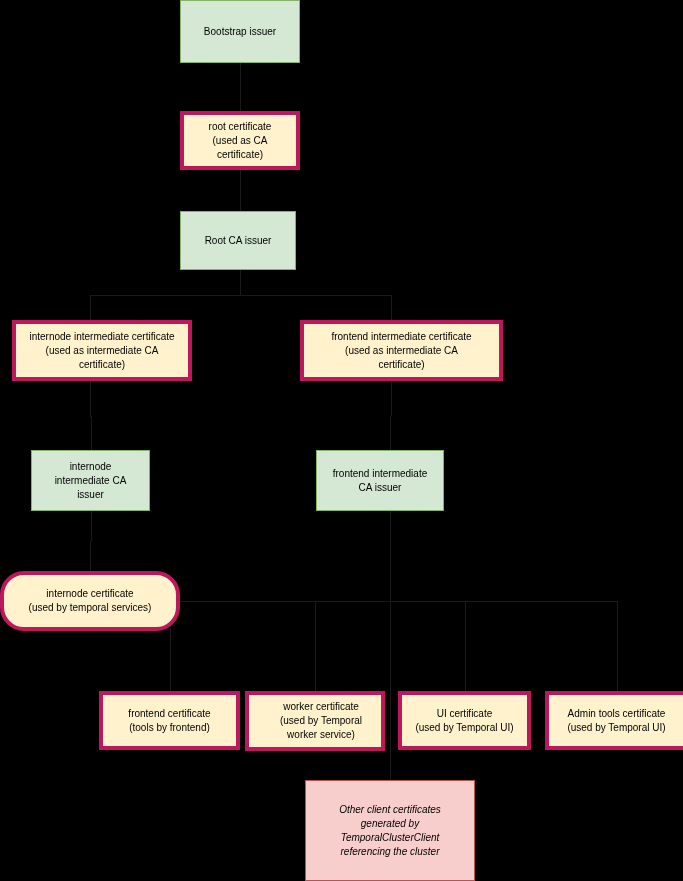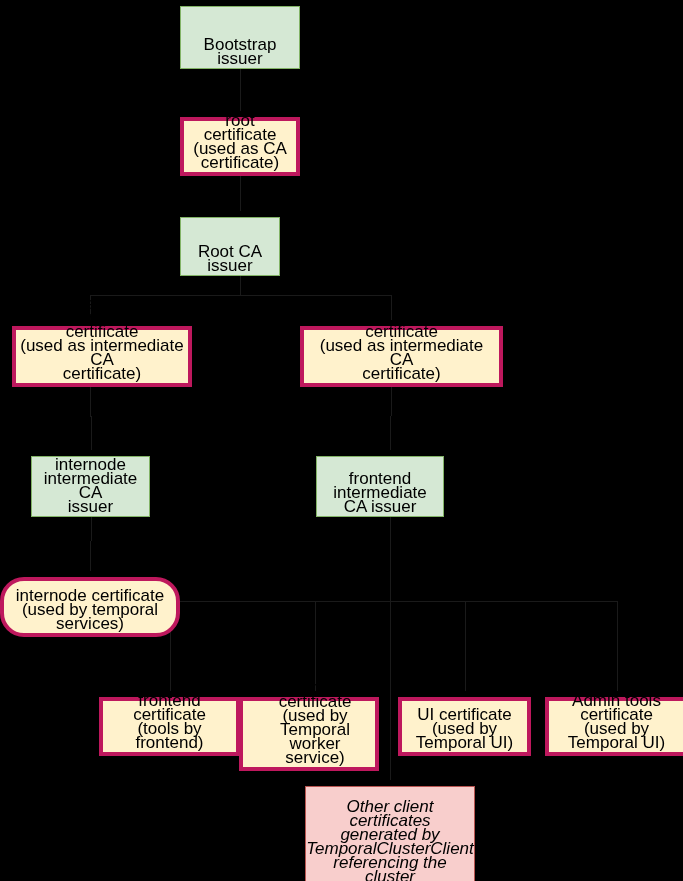--- a/index.html
+++ b/index.html
@@ -12,29 +12,28 @@
     width: 683px;
     height: 881px;
     background: #000000;
     overflow: hidden;
     font-family: "Liberation Sans", sans-serif;
   }
   .node {
     position: absolute;
     box-sizing: border-box;
     display: flex;
-    align-items: flex-end;
+    align-items: center;
     justify-content: center;
     text-align: center;
-    font-size: 17px;
+    font-size: 10px;
     line-height: 14px;
     color: #000000;
     padding: 2px 4px;
     white-space: pre-line;
-    margin-top: 6px;
   }
   .issuer {
     background: #d5e8d4;
     border: 1px solid #82b366;
   }
   .cert-yellow {
     background: #fff2cc;
     border: 4px solid #be185d;
   }
   .client {
@@ -81,37 +80,37 @@
       <div class="edge" style="left: 390px; top: 511px; width: 1px; height: 90px;"></div>
       <div class="edge" style="left: 390px; top: 601px; width: 227px; height: 1px;"></div>
       <div class="edge" style="left: 617px; top: 601px; width: 1px; height: 90px;"></div>
       <div class="edge" style="left: 390px; top: 511px; width: 1px; height: 269px;"></div>
     </div>
   <div id="node-layer">
       <div class="node issuer" style="left: 180px; top: 0px; width: 120px; height: 63px;"><span>Bootstrap issuer</span></div>
       <div class="node cert-yellow" style="left: 180px; top: 111px; width: 120px; height: 59px;"><span>root certificate
 (used as CA
 certificate)</span></div>
-      <div class="node issuer" style="left: 180px; top: 211px; width: 100px; height: 59px;"><span>Root CA issuer</span></div>
+      <div class="node issuer" style="left: 180px; top: 211px; width: 116px; height: 59px;"><span>Root CA issuer</span></div>
       <div class="node cert-yellow" style="left: 12px; top: 320px; width: 180px; height: 61px;"><span>internode intermediate certificate
 (used as intermediate CA
 certificate)</span></div>
       <div class="node cert-yellow" style="left: 300px; top: 320px; width: 203px; height: 61px;"><span>frontend intermediate certificate
 (used as intermediate CA
 certificate)</span></div>
       <div class="node issuer" style="left: 31px; top: 450px; width: 119px; height: 61px;"><span>internode
 intermediate CA
 issuer</span></div>
       <div class="node issuer" style="left: 316px; top: 450px; width: 128px; height: 61px;"><span>frontend intermediate
 CA issuer</span></div>
       <div class="node cert-yellow" style="left: 0px; top: 571px; width: 180px; height: 60px; border-radius: 24px;"><span>internode certificate
 (used by temporal services)</span></div>
       <div class="node cert-yellow" style="left: 99px; top: 691px; width: 141px; height: 59px;"><span>frontend certificate
 (tools by frontend)</span></div>
-      <div class="node cert-yellow" style="left: 239px; top: 691px; width: 140px; height: 74px; padding-left: 16px;"><span>worker certificate
+      <div class="node cert-yellow" style="left: 245px; top: 691px; width: 140px; height: 60px; padding-left: 16px;"><span>worker certificate
 (used by Temporal
 worker service)</span></div>
       <div class="node cert-yellow" style="left: 398px; top: 691px; width: 133px; height: 59px;"><span>UI certificate
 (used by Temporal UI)</span></div>
       <div class="node cert-yellow" style="left: 545px; top: 691px; width: 143px; height: 59px;"><span>Admin tools certificate
 (used by Temporal UI)</span></div>
       <div class="node client" style="left: 305px; top: 780px; width: 170px; height: 101px;"><span>Other client certificates
 generated by
 TemporalClusterClient
 referencing the cluster</span></div>

